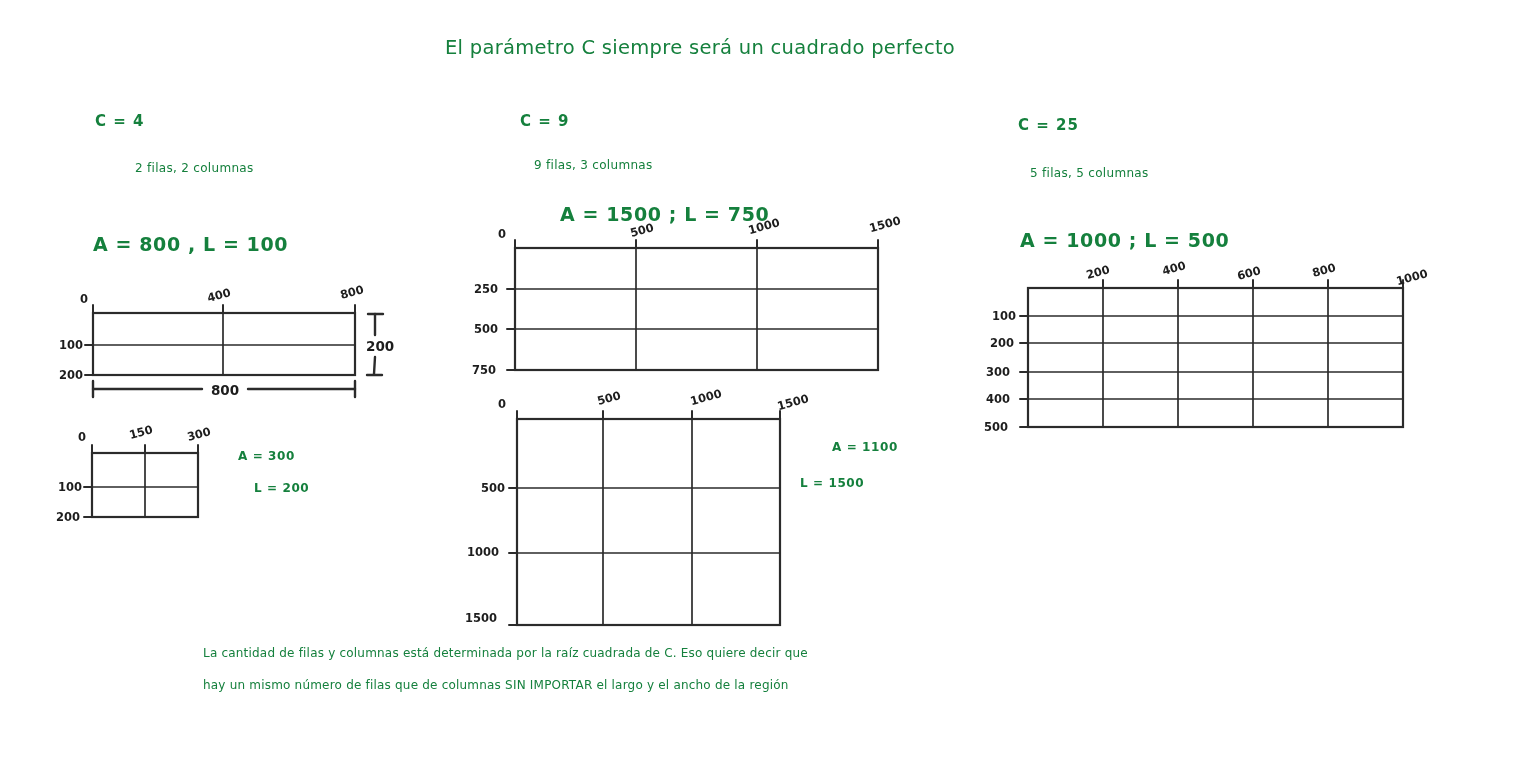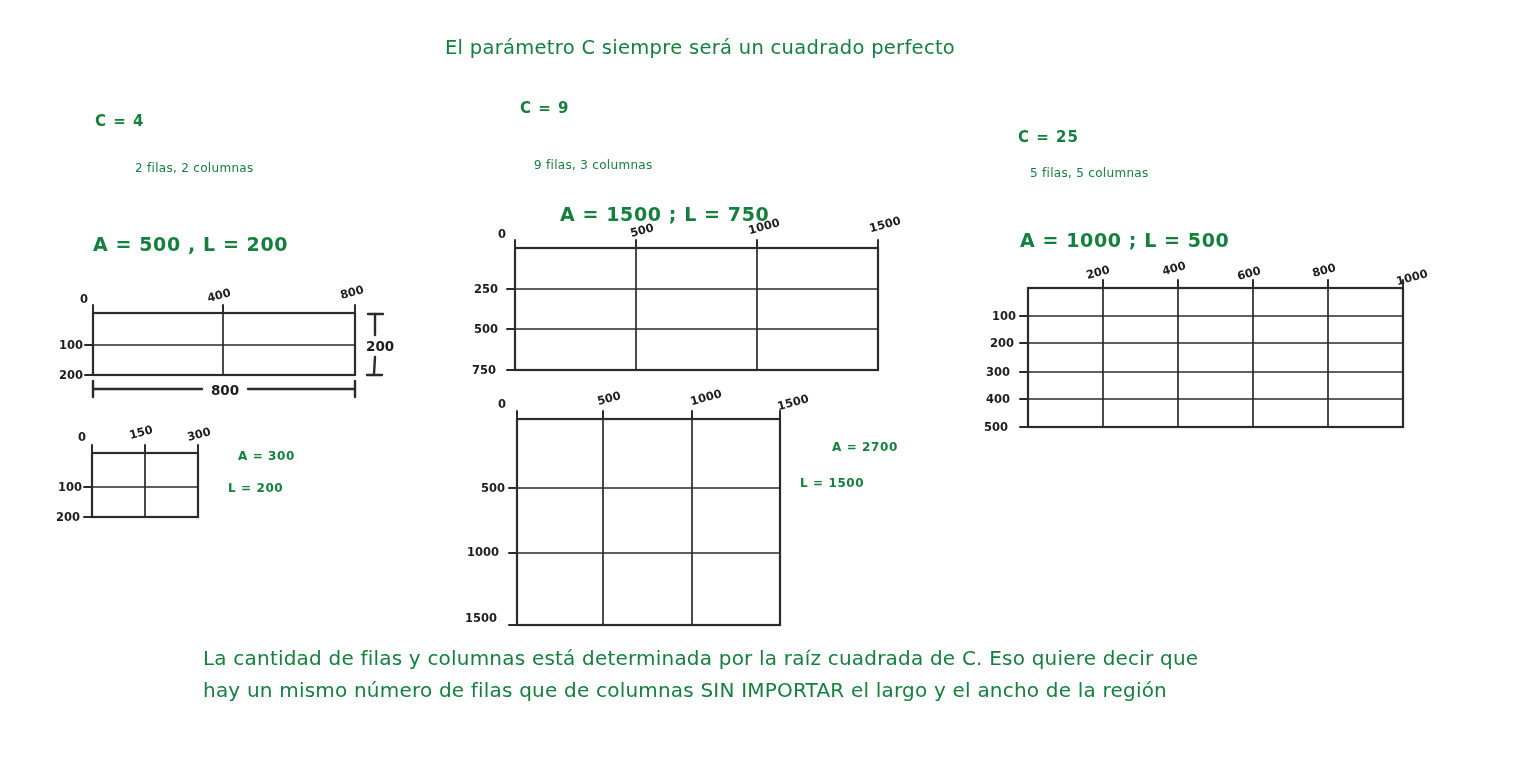--- a/index.html
+++ b/index.html
@@ -11,41 +11,41 @@
     color:#15803d;
     overflow:hidden;
     padding-left:16px;
   }
   .abs{position:absolute;}
   .title{font-size:19.5px;letter-spacing:.3px;}
   .chead{font-size:15px;font-weight:700;letter-spacing:1px;}
   .csub{font-size:12px;letter-spacing:.3px;}
   .cparams{font-size:19px;font-weight:600;letter-spacing:.6px;}
   .sidelabel{font-size:12px;font-weight:600;letter-spacing:.6px;}
-  .footer{font-size:20px;letter-spacing:.2px;}
+  .footer{font-size:12px;letter-spacing:.2px;}
   svg{overflow:visible;}
   svg line, svg rect{stroke:#2b2b2b;fill:none;stroke-linecap:round;}
   .outer{stroke-width:2.2;}
   .inner{stroke-width:1.7;}
   .tickmark{stroke-width:2;}
   .brace{stroke-width:2.4;}
   svg text{fill:#1d1d1d;font-family:"DejaVu Sans", sans-serif;font-size:11.5px;font-weight:600;}
   svg text.big{font-size:13.5px;}
 </style>
 </head>
 <body>
 
 <div class="board">
 
   <div class="abs title" style="left:0;top:36px;width:1400px;text-align:center">El parámetro C siempre será un cuadrado perfecto</div>
 
   <div>
     <div class="abs chead" style="left:95px;top:112px">C = 4</div>
     <div class="abs csub" style="left:135px;top:161px">2 filas, 2 columnas</div>
-    <div class="abs cparams" style="left:93px;top:233px">A = 500 ,  L = 200</div>
+    <div class="abs cparams" style="left:93px;top:233px">A = 800 ,  L = 100</div>
 
     <svg class="abs" style="left:70px;top:283px" width="350" height="125">
       <rect class="outer" x="23" y="30" width="262" height="62"></rect>
       <line class="inner" x1="153" y1="30" x2="153" y2="92"></line>
       <line class="inner" x1="23" y1="62" x2="285" y2="62"></line>
       <line class="tickmark" x1="23" y1="22" x2="23" y2="30"></line>
       <line class="tickmark" x1="153" y1="22" x2="153" y2="30"></line>
       <line class="tickmark" x1="285" y1="22" x2="285" y2="30"></line>
       <line class="tickmark" x1="15" y1="62" x2="23" y2="62"></line>
       <line class="tickmark" x1="15" y1="92" x2="23" y2="92"></line>
@@ -78,25 +78,25 @@
       <line class="tickmark" x1="24" y1="64" x2="32" y2="64"></line>
       <line class="tickmark" x1="24" y1="94" x2="32" y2="94"></line>
       <text x="22" y="18" text-anchor="middle">0</text>
       <text x="82" y="13" text-anchor="middle" transform="rotate(-15 82 13)">150</text>
       <text x="140" y="15" text-anchor="middle" transform="rotate(-15 140 15)">300</text>
       <text x="22" y="68" text-anchor="end">100</text>
       <text x="20" y="98" text-anchor="end">200</text>
     </svg>
 
     <div class="abs sidelabel" style="left:238px;top:449px">A = 300</div>
-    <div class="abs sidelabel" style="left:228px;top:481px">L = 200</div>
+    <div class="abs sidelabel" style="left:254px;top:481px">L = 200</div>
   </div>
 
   <div>
-    <div class="abs chead" style="left:520px;top:99px">C = 9</div>
+    <div class="abs chead" style="left:520px;top:112px">C = 9</div>
     <div class="abs csub" style="left:534px;top:158px">9 filas, 3 columnas</div>
     <div class="abs cparams" style="left:560px;top:203px">A = 1500 ;  L = 750</div>
 
     <svg class="abs" style="left:458px;top:214px" width="460" height="170">
       <rect class="outer" x="57" y="34" width="363" height="122"></rect>
       <line class="inner" x1="178" y1="34" x2="178" y2="156"></line>
       <line class="inner" x1="299" y1="34" x2="299" y2="156"></line>
       <line class="inner" x1="57" y1="75" x2="420" y2="75"></line>
       <line class="inner" x1="57" y1="115" x2="420" y2="115"></line>
       <line class="tickmark" x1="57" y1="26" x2="57" y2="34"></line>
@@ -130,26 +130,26 @@
       <line class="tickmark" x1="57" y1="239" x2="65" y2="239"></line>
       <text x="50" y="22" text-anchor="middle">0</text>
       <text x="158" y="16" text-anchor="middle" transform="rotate(-15 158 16)">500</text>
       <text x="255" y="15" text-anchor="middle" transform="rotate(-15 255 15)">1000</text>
       <text x="342" y="20" text-anchor="middle" transform="rotate(-15 342 20)">1500</text>
       <text x="53" y="106" text-anchor="end">500</text>
       <text x="47" y="170" text-anchor="end">1000</text>
       <text x="45" y="236" text-anchor="end">1500</text>
     </svg>
 
-    <div class="abs sidelabel" style="left:832px;top:440px">A = 2700</div>
+    <div class="abs sidelabel" style="left:832px;top:440px">A = 1100</div>
     <div class="abs sidelabel" style="left:800px;top:476px">L = 1500</div>
   </div>
 
   <div>
-    <div class="abs chead" style="left:1018px;top:128px">C = 25</div>
+    <div class="abs chead" style="left:1018px;top:116px">C = 25</div>
     <div class="abs csub" style="left:1030px;top:166px">5 filas, 5 columnas</div>
     <div class="abs cparams" style="left:1020px;top:229px">A = 1000  ;  L = 500</div>
 
     <svg class="abs" style="left:956px;top:248px" width="520" height="200">
       <rect class="outer" x="72" y="40" width="375" height="139"></rect>
       <line class="inner" x1="147" y1="40" x2="147" y2="179"></line>
       <line class="inner" x1="222" y1="40" x2="222" y2="179"></line>
       <line class="inner" x1="297" y1="40" x2="297" y2="179"></line>
       <line class="inner" x1="372" y1="40" x2="372" y2="179"></line>
       <line class="inner" x1="72" y1="68" x2="447" y2="68"></line>

